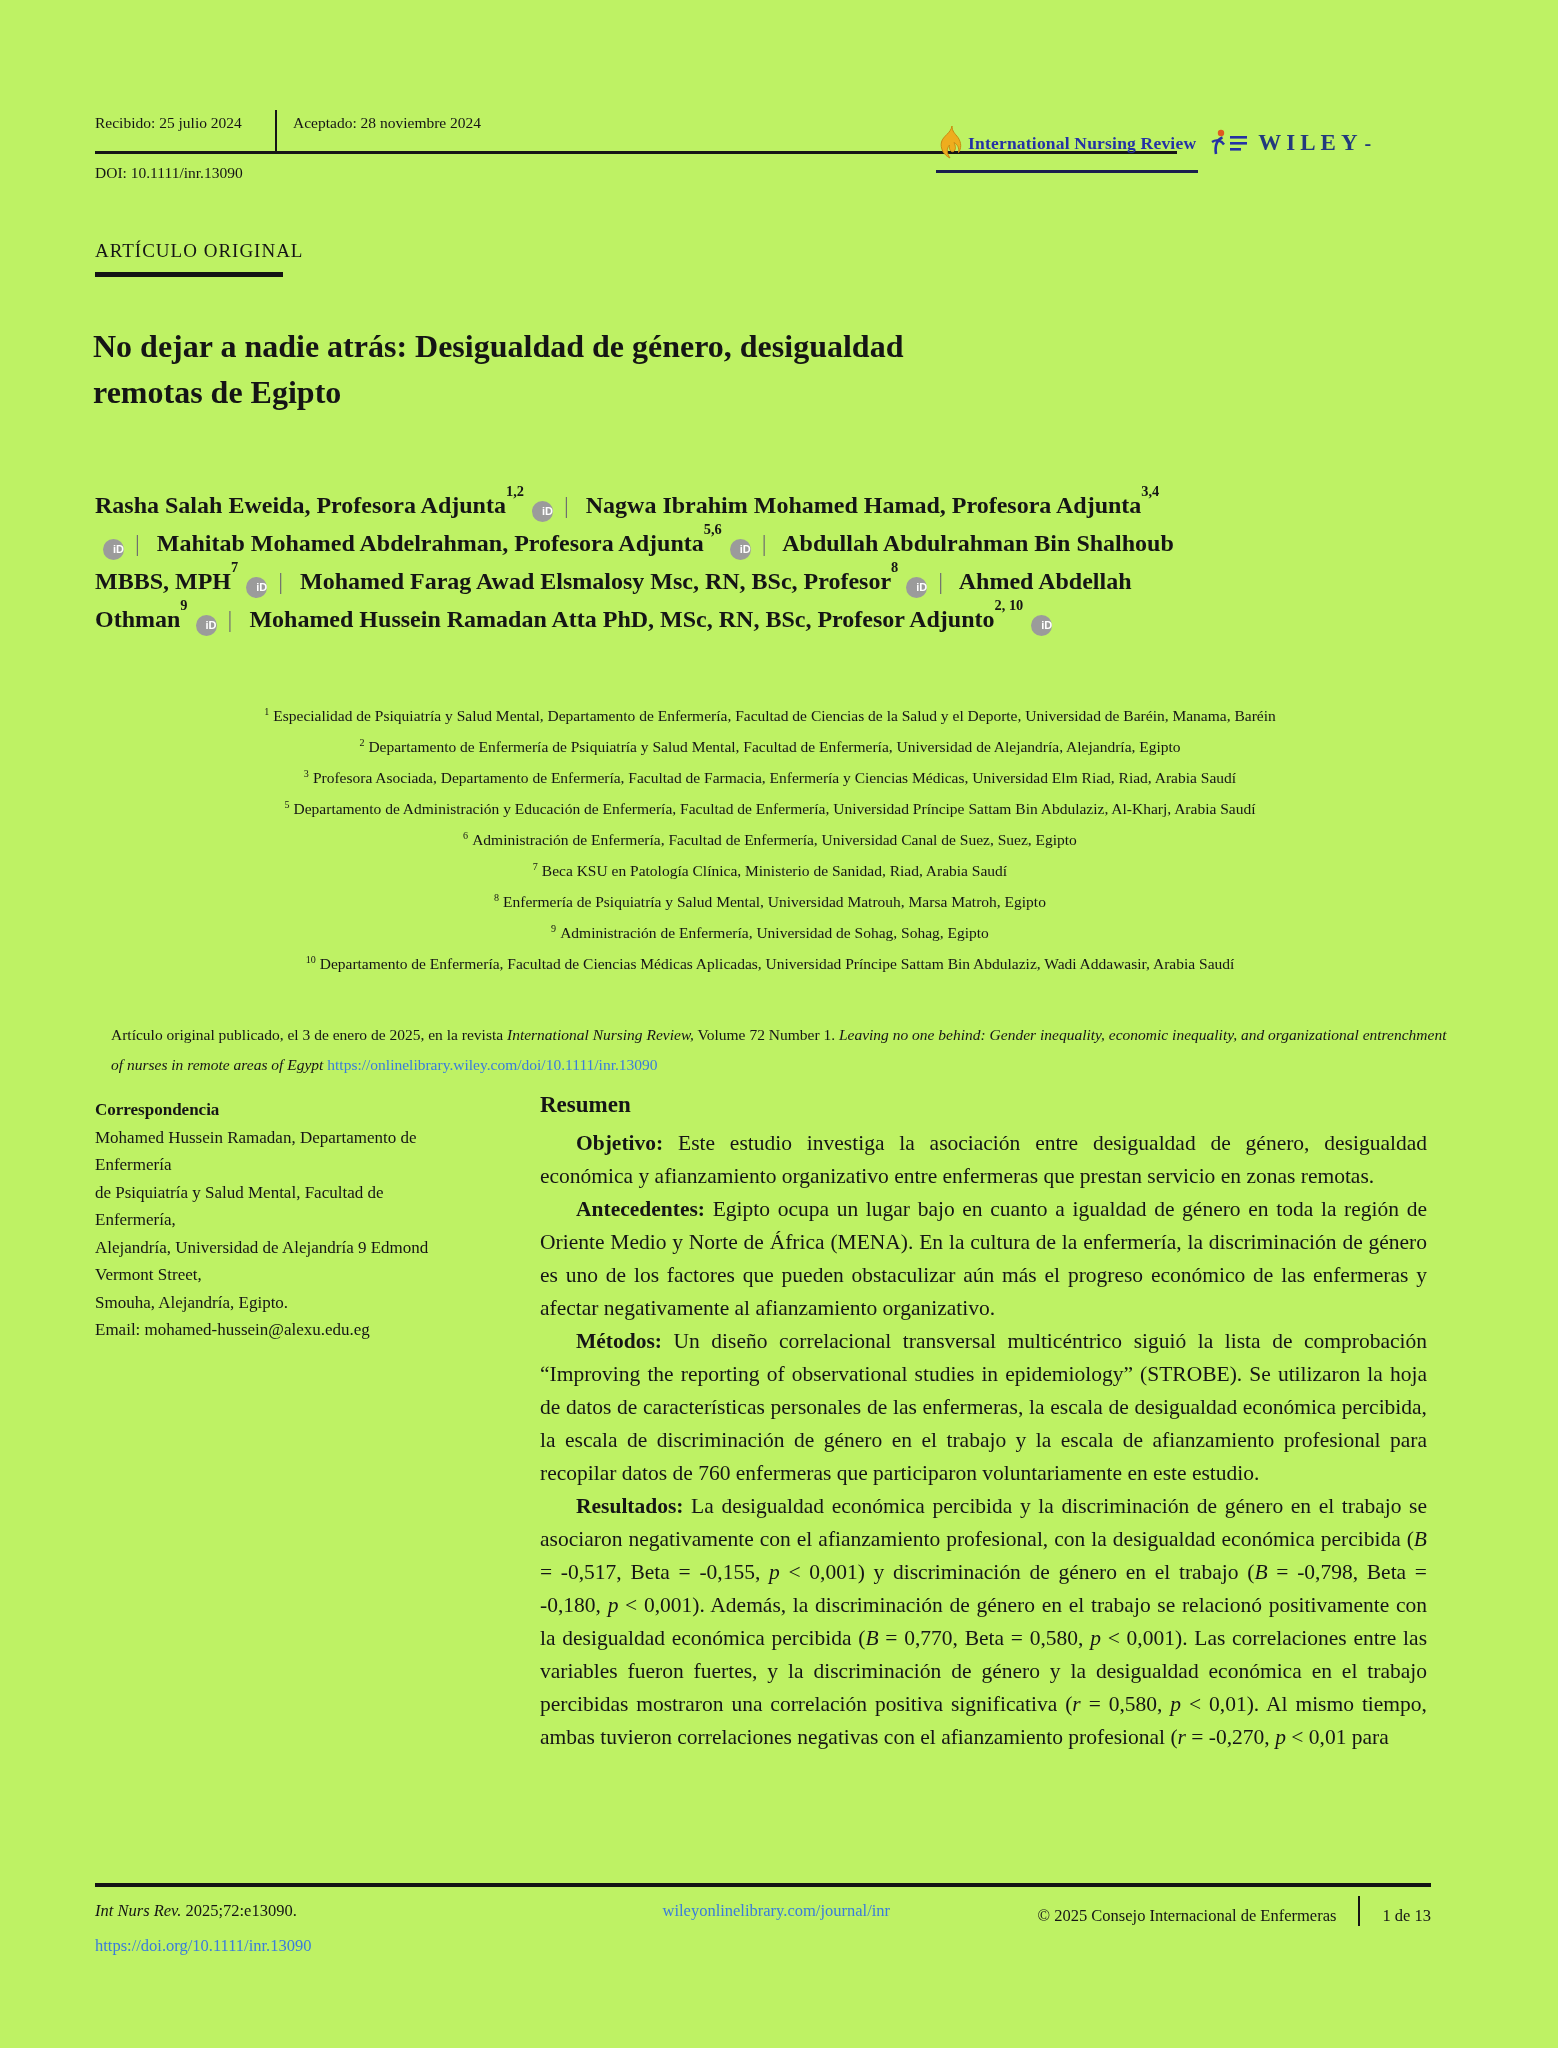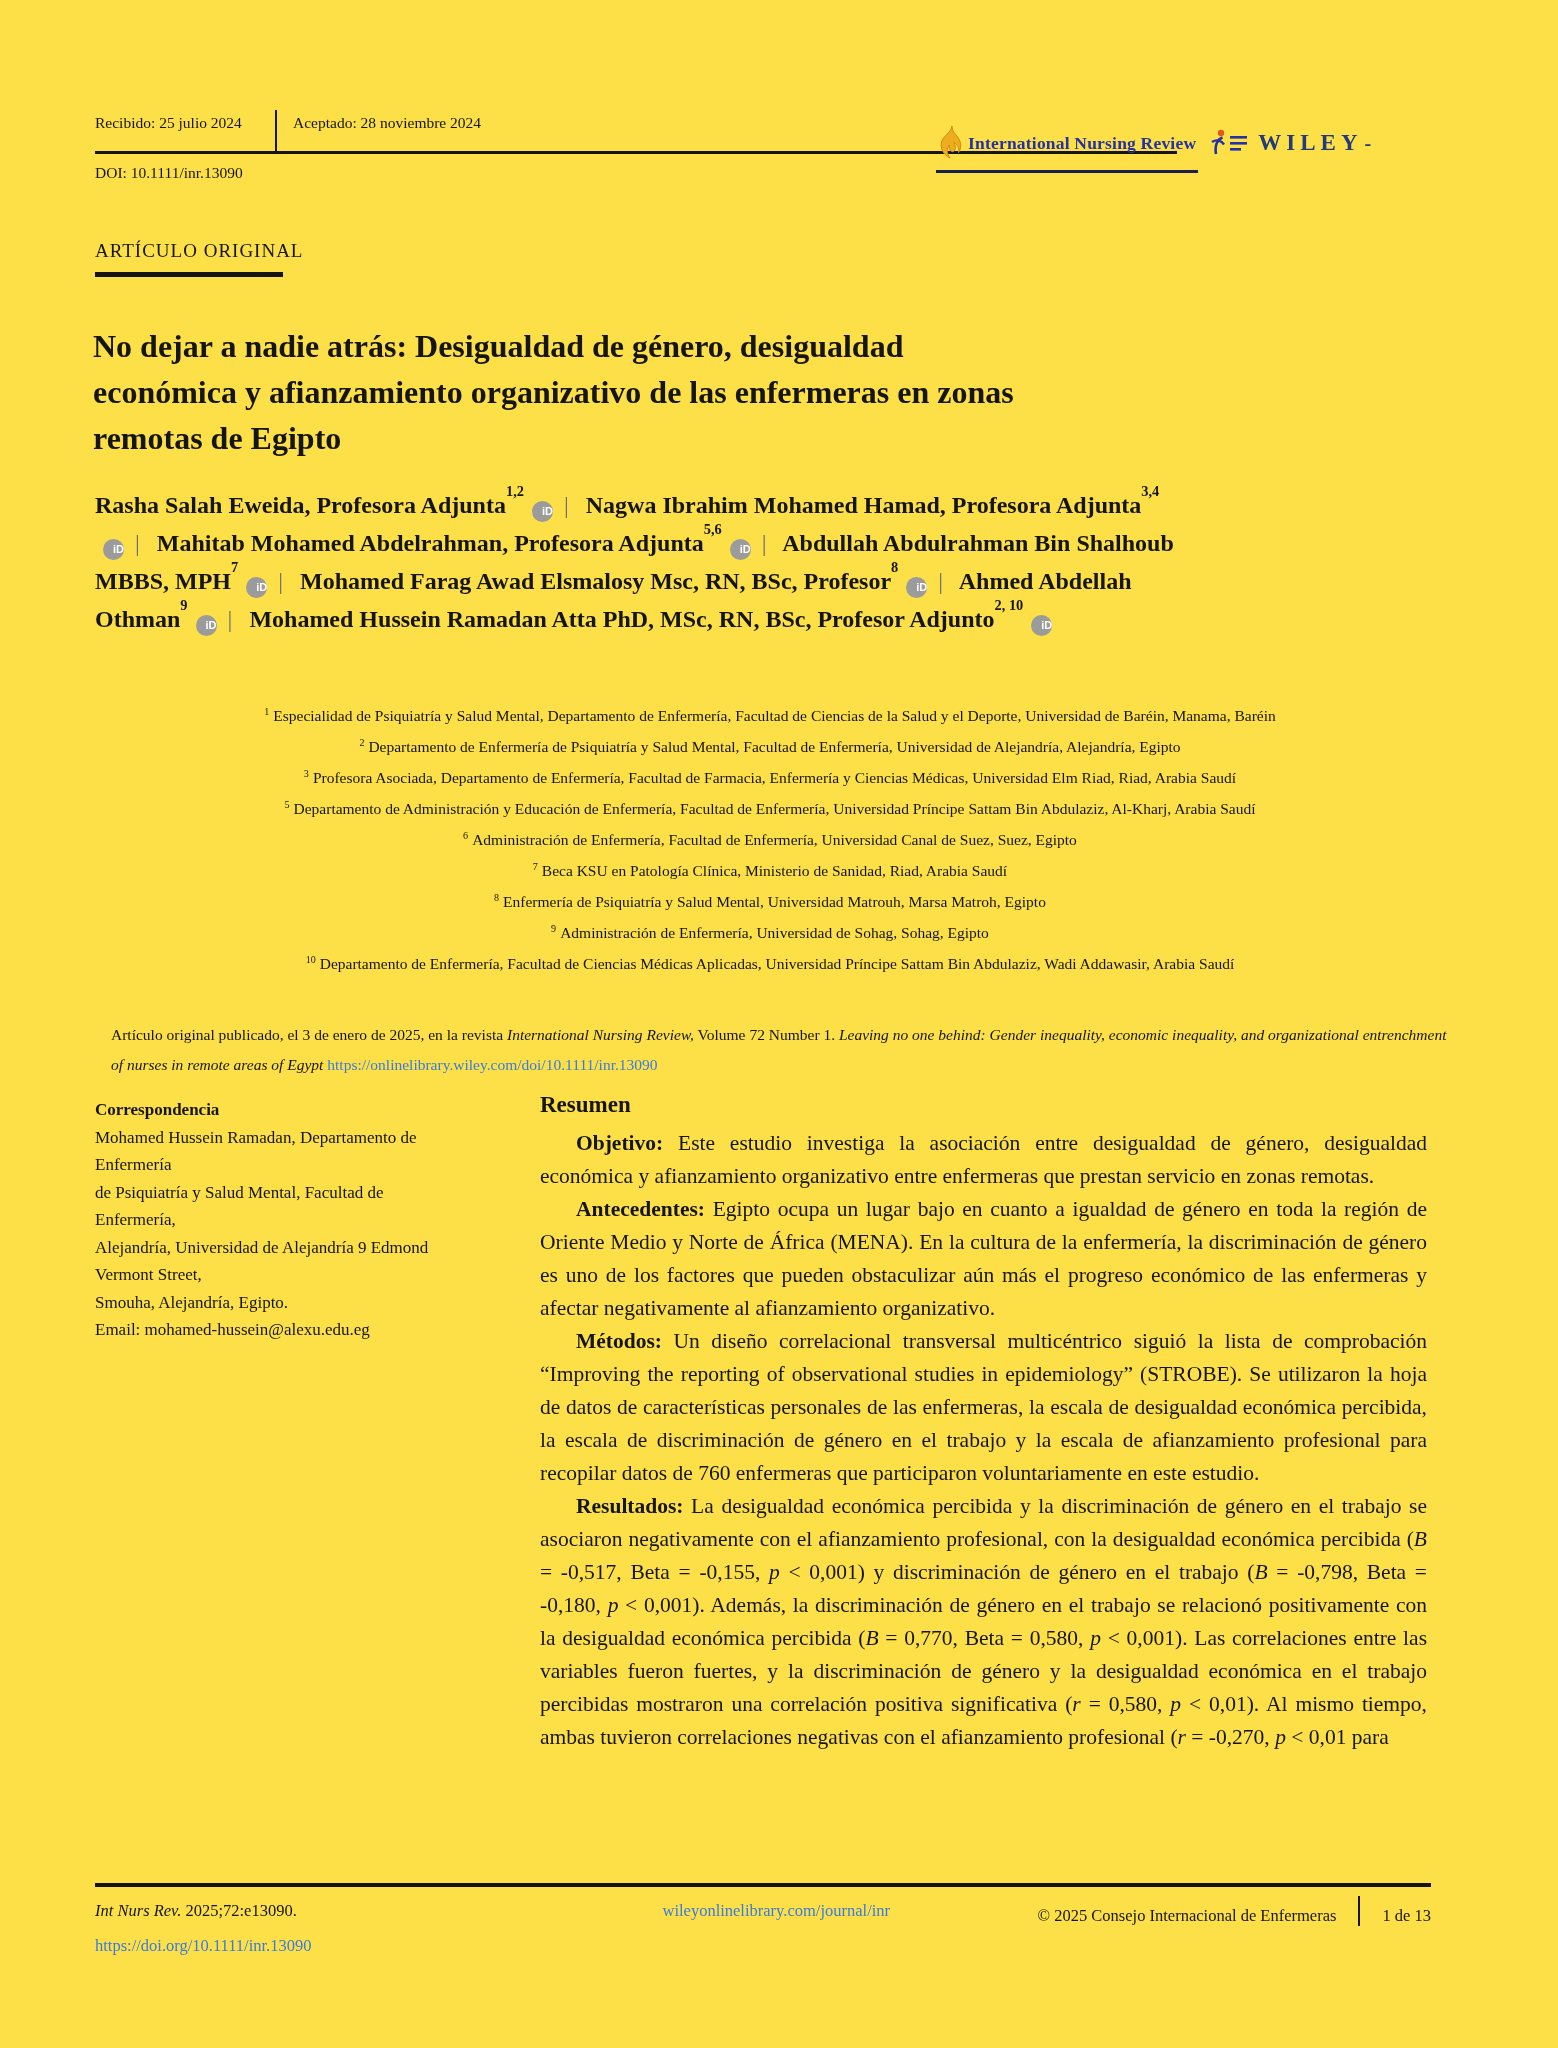--- a/index.html
+++ b/index.html
@@ -1,17 +1,17 @@
 <!DOCTYPE html>
 <html><head>
 <meta charset="utf-8">
 <style>
   html,body{margin:0;padding:0;background:#e9e9e9;}
   .page{
-    position:relative;width:1558px;height:2048px;background:#fde047;
+    position:relative;width:1558px;height:2048px;background:#bef264;
     font-family:"Liberation Serif", serif;color:#151515;overflow:hidden;
   }
   .link{color:#3a7bdd;text-decoration:none;}
   sup{font-size:65%;line-height:0;}
 
   
   .hdr-meta{position:absolute;left:95px;top:110px;display:flex;align-items:flex-start;font-size:15.5px;}
   .hdr-cell{padding-top:4px;}
   .hdr-received{width:180px;}
   .hdr-vline{width:2px;height:41px;background:#161616;margin-right:16px;}
@@ -102,21 +102,20 @@
     <span class="wiley">WILEY</span>
     <span class="wiley-dash">-</span>
   </div>
   <div class="inr-underline"></div>
 
   <div class="article-type">ARTÍCULO ORIGINAL</div>
   <div class="article-type-bar"></div>
 
   <h1 class="title">
     <span class="title-line">No dejar a nadie atrás: Desigualdad de género, desigualdad</span>
-    <span class="title-line">económica y afianzamiento organizativo de las enfermeras en zonas</span>
     <span class="title-line">remotas de Egipto</span>
   </h1>
 
   <div class="authors">
     <span class="author"><span>Rasha Salah Eweida, Profesora Adjunta</span><sup class="a-sup">1,2</sup><span class="orcid">
           <span class="orcid-i">iD</span>
         </span></span><span class="sep">|</span>
     <span class="author"><span>Nagwa Ibrahim Mohamed Hamad, Profesora Adjunta</span><sup class="a-sup">3,4</sup><span class="orcid">
           <span class="orcid-i">iD</span>
         </span></span><span class="sep">|</span>

